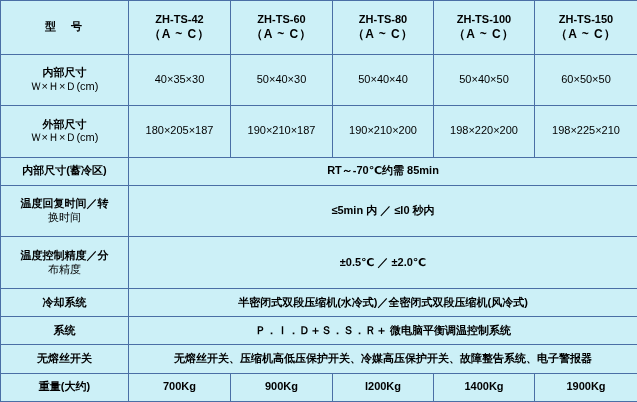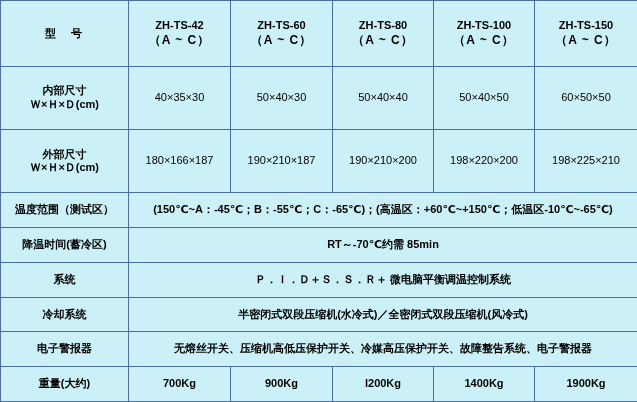--- a/index.html
+++ b/index.html
@@ -52,21 +52,21 @@
     font-size: 11px;
   }
   td.weight {
     font-weight: bold;
     font-size: 12px;
     margin-left: 16px;
   }
   .sub {
     display: block;
     font-size: 11px;
-    font-weight: bold;
+    font-weight: normal;
   }
   .modelsub {
     display: block;
     font-size: 12px;
     font-weight: bold;
     letter-spacing: 1px;
   }
 </style>
 </head>
 <body>
@@ -115,53 +115,63 @@
       <td class="val">50×40×40</td>
       <td class="val">50×40×50</td>
       <td class="val">60×50×50</td>
     </tr>
 
     <tr>
       <td class="label">
         <span>外部尺寸</span>
         <span class="sub">Ｗ×Ｈ×Ｄ(cm)</span>
       </td>
-      <td class="val">180×166×187</td>
+      <td class="val">180×205×187</td>
       <td class="val">190×210×187</td>
       <td class="val">190×210×200</td>
       <td class="val">198×220×200</td>
       <td class="val">198×225×210</td>
     </tr>
 
+
+
     <tr>
-      <td class="label">温度范围（测试区）</td>
-      <td class="wide" colspan="5">(150℃~A：-45℃；B：-55℃；C：-65℃)；(高温区：+60℃~+150℃；低温区-10℃~-65℃)</td>
+      <td class="label">内部尺寸(蓄冷区)</td>
+      <td class="wide" colspan="5">RT～-70℃约需 85min</td>
+    </tr>
+
+    <tr>
+      <td class="label">
+        <span>温度回复时间／转</span>
+        <span class="sub">换时间</span>
+      </td>
+      <td class="wide" colspan="5">≤5min 内 ／ ≤l0 秒内</td>
+    </tr>
+
+    <tr>
+      <td class="label">
+        <span>温度控制精度／分</span>
+        <span class="sub">布精度</span>
+      </td>
+      <td class="wide" colspan="5">±0.5℃ ／ ±2.0℃</td>
     </tr>
 
 
     <tr>
-      <td class="label">降温时间(蓄冷区)</td>
-      <td class="wide" colspan="5">RT～-70℃约需 85min</td>
+      <td class="label">冷却系统</td>
+      <td class="wide" colspan="5">半密闭式双段压缩机(水冷式)／全密闭式双段压缩机(风冷式)</td>
     </tr>
-
-
-
 
     <tr>
       <td class="label">系统</td>
       <td class="wide" colspan="5">Ｐ．Ｉ．Ｄ＋Ｓ．Ｓ．Ｒ＋ 微电脑平衡调温控制系统</td>
     </tr>
 
     <tr>
-      <td class="label">冷却系统</td>
-      <td class="wide" colspan="5">半密闭式双段压缩机(水冷式)／全密闭式双段压缩机(风冷式)</td>
-    </tr>
-
-    <tr>
-      <td class="label">电子警报器</td>
+      <td class="label">无熔丝开关</td>
       <td class="wide" colspan="5">无熔丝开关、压缩机高低压保护开关、冷媒高压保护开关、故障整告系统、电子警报器</td>
     </tr>
 
 
     <tr>
       <td class="label">重量(大约)</td>
       <td class="weight">700Kg</td>
       <td class="weight">900Kg</td>
       <td class="weight">l200Kg</td>
       <td class="weight">1400Kg</td>

